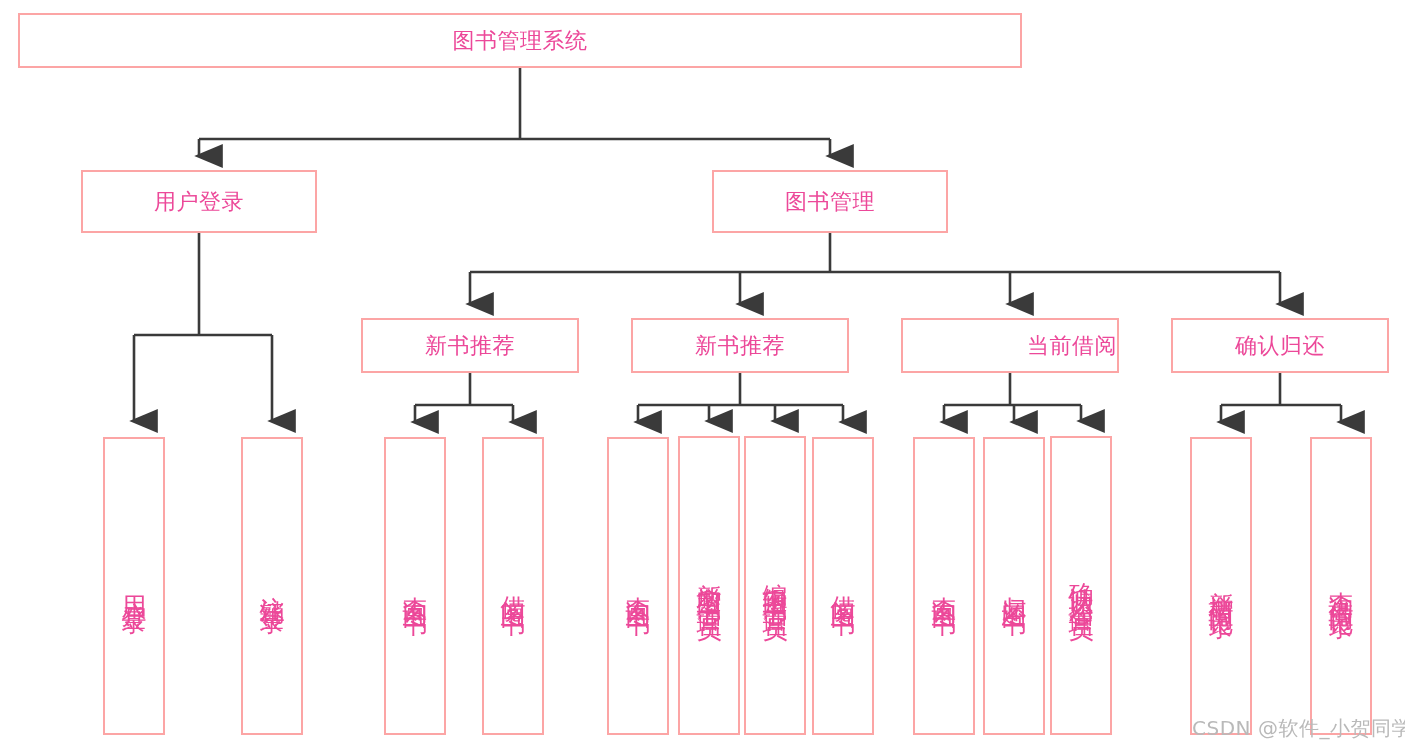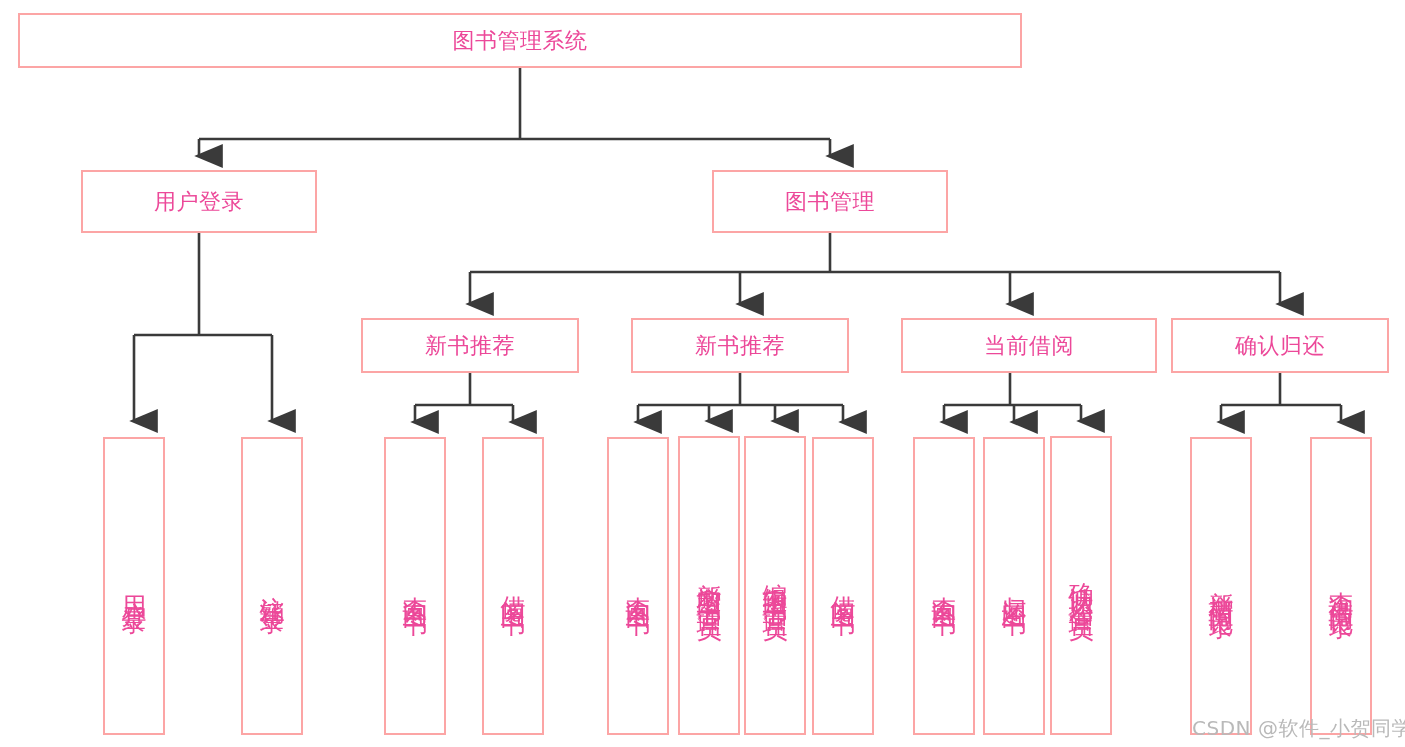--- a/index.html
+++ b/index.html
@@ -137,21 +137,21 @@
   <div class="node h-node" style="left:712px; top:170px; width:236px; height:63px;justify-content:center;">
     <span class="lbl">图书管理</span>
   </div>
 
   <div class="node h-node" style="left:361px; top:318px; width:218px; height:55px;">
     <span class="lbl">新书推荐</span>
   </div>
   <div class="node h-node" style="left:631px; top:318px; width:218px; height:55px;">
     <span class="lbl">新书推荐</span>
   </div>
-  <div class="node h-node" style="left:901px; top:318px; width:256px; height:55px;">
+  <div class="node h-node" style="left:901px; top:318px; width:218px; height:55px;justify-content:flex-end;">
     <span class="lbl">当前借阅</span>
   </div>
   <div class="node h-node" style="left:1171px; top:318px; width:218px; height:55px;">
     <span class="lbl">确认归还</span>
   </div>
 
   <div class="node v-node" style="left:103px; top:437px; width:62px; height:298px;">
     <span class="lbl">用户登录</span>
   </div>
   <div class="node v-node" style="left:241px; top:437px; width:62px; height:298px;">

